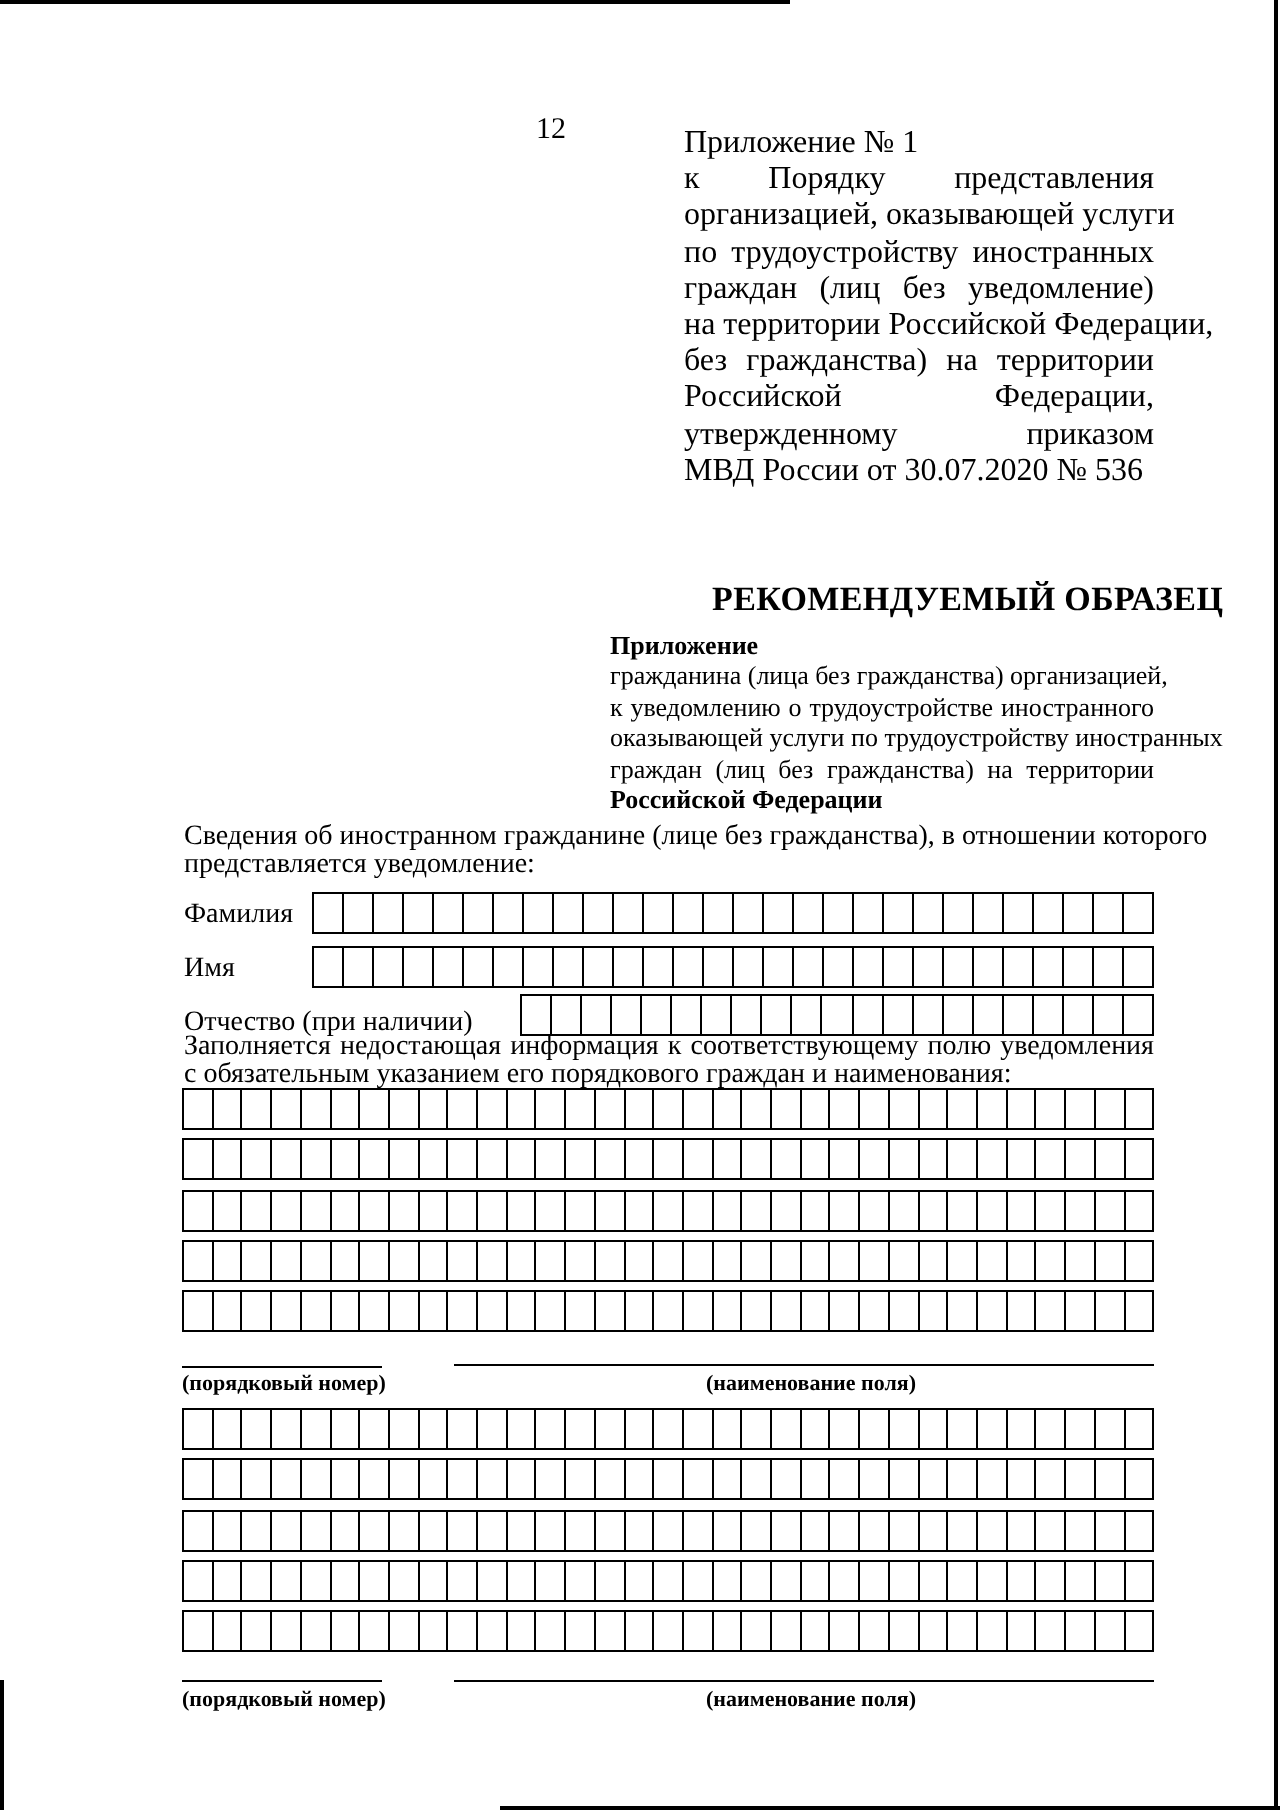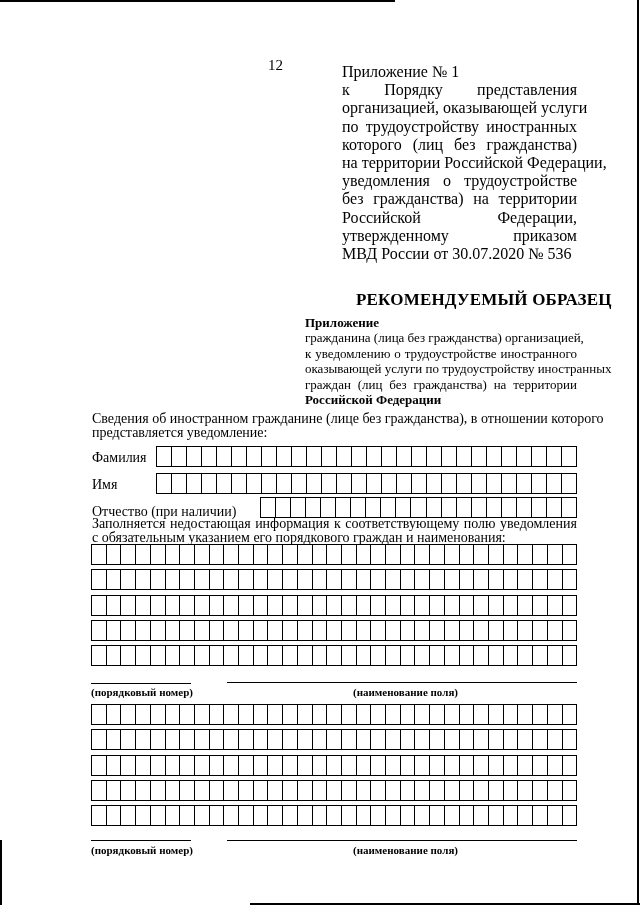--- a/index.html
+++ b/index.html
@@ -63,23 +63,22 @@
 <div class="scan-edge" style="left:0;top:840px;width:2px;height:65px;"></div>
 <div class="scan-edge" style="left:250px;top:903px;width:390px;height:2px;"></div>
 
 <div id="page-num" class="abs">12</div>
 
 <div id="appendix" class="abs">
   <span class="line nj">Приложение № 1</span>
   <span class="line">к Порядку представления</span>
   <span class="line">организацией, оказывающей услуги</span>
   <span class="line">по трудоустройству иностранных</span>
-  <span class="line">которого (лиц без гражданства)</span>
+  <span class="line">граждан (лиц без уведомление)</span>
   <span class="line">на территории Российской Федерации,</span>
-  <span class="line">уведомления о трудоустройстве</span>
   <span class="line">без гражданства) на территории</span>
   <span class="line">Российской Федерации,</span>
   <span class="line">утвержденному приказом</span>
   <span class="line nj">МВД России от 30.07.2020 № 536</span>
 </div>
 
 <div id="sample-heading" class="abs">РЕКОМЕНДУЕМЫЙ ОБРАЗЕЦ</div>
 
 <div id="notice-block" class="abs">
   <span class="line nj">Приложение</span>

